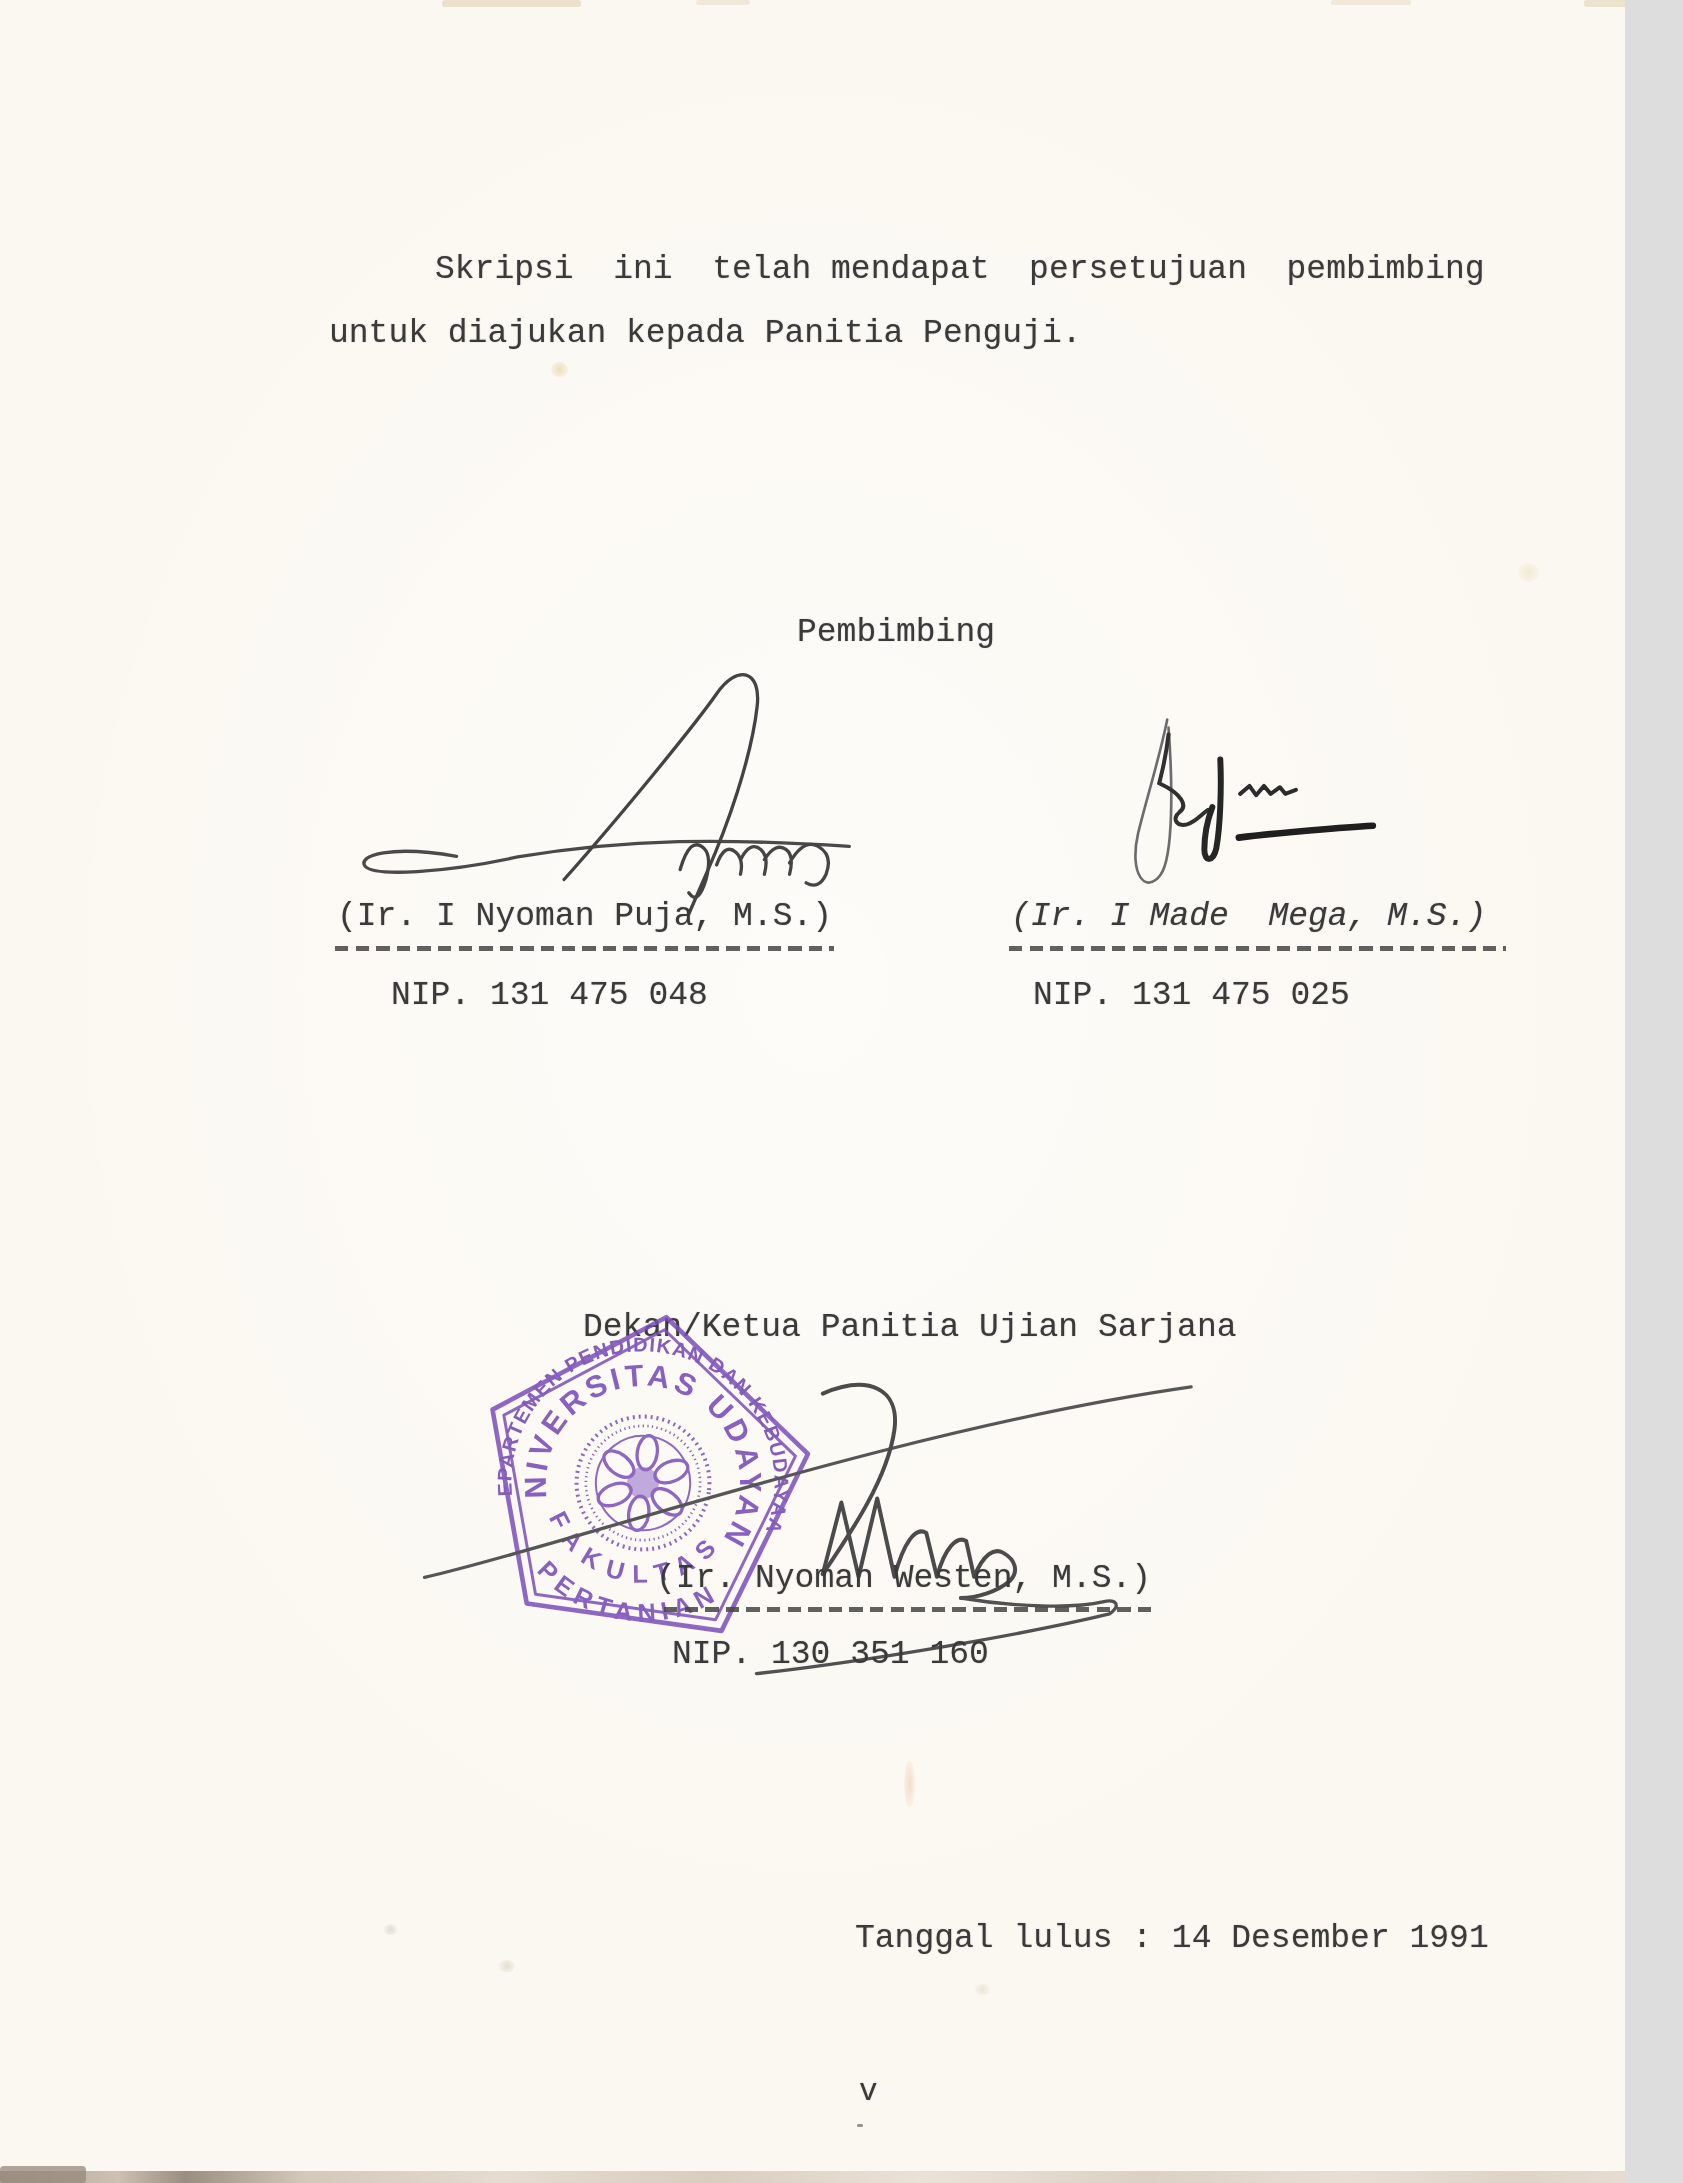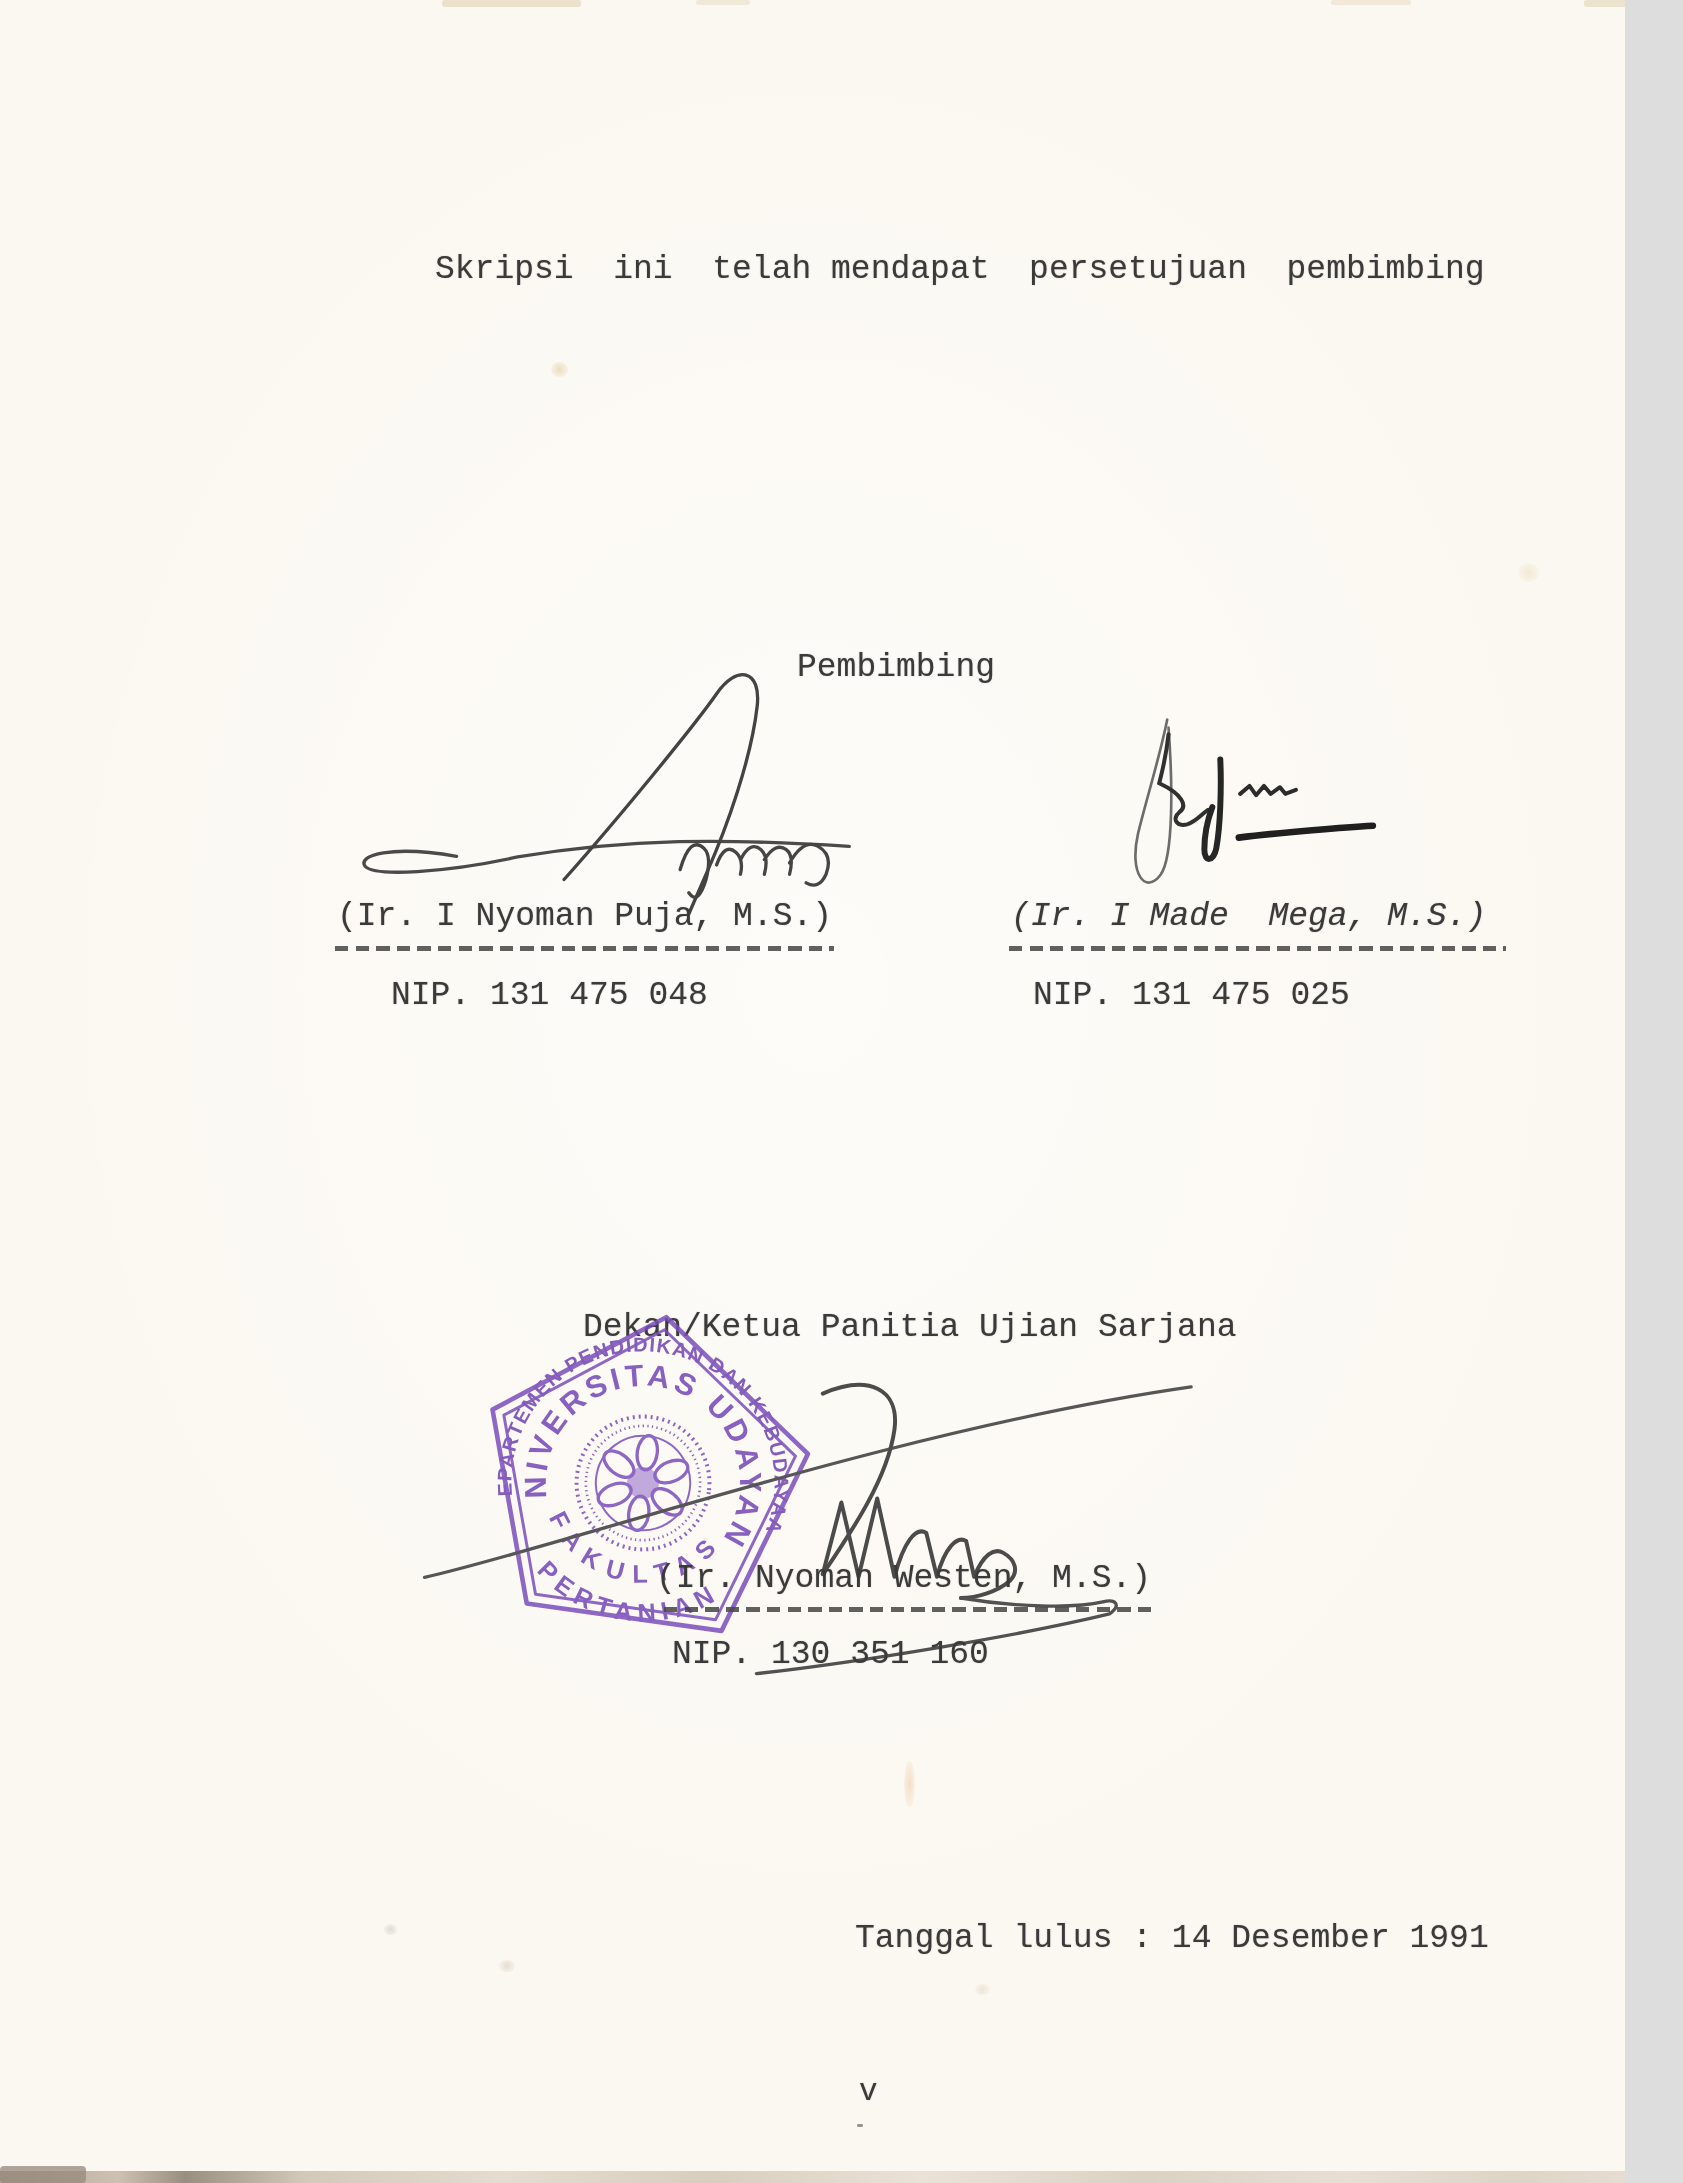--- a/index.html
+++ b/index.html
@@ -33,22 +33,23 @@
     background:linear-gradient(90deg,#a89a8b 0%,#c9baac 7%,#8f8275 11%,#cfc2b4 18%,#e3d8cc 30%,#d5c8ba 42%,#e9dfd4 55%,#d8ccbf 68%,#e6dbd0 80%,#dbcfc2 90%,#e8ded3 100%);
     opacity:.9;
   }
 </style>
 </head>
 <body>
 
 <div id="page">
 
   <div class="type" style="left:435px;top:251px;">Skripsi  ini  telah mendapat  persetujuan  pembimbing</div>
+  <div class="type" style="left:329px;top:315px;">untuk diajukan kepada Panitia Penguji.</div>
 
-  <div class="type" style="left:797px;top:614px;margin-top:35px;">Pembimbing</div>
+  <div class="type" style="left:797px;top:614px;">Pembimbing</div>
 
   <div class="svgwrap" style="left:345px;top:654px;width:531px;height:262px;">
     <svg width="531" height="262" viewBox="0 0 800 395" fill="none">
       <path d="M168,305 C70,288 18,303 30,320 C44,336 150,330 260,306 C430,278 570,278 760,290" stroke="#4a4a4a" stroke-width="5" stroke-linecap="round"></path>
       <path d="M330,340 C410,250 525,110 560,60 C590,16 628,22 621,80 C612,158 576,260 545,330 L518,392" stroke="#434343" stroke-width="5" stroke-linecap="round"></path>
       <path d="M505,325 Q520,273 541,293 Q553,305 544,340 Q532,380 518,360" stroke="#434343" stroke-width="5" stroke-linecap="round"></path>
       <path d="M560,318 Q572,284 589,299 Q601,310 596,332 M596,310 Q611,281 627,295 Q639,306 632,332 M632,310 Q649,283 665,295 Q677,304 670,332 M670,315 Q691,278 713,290 Q736,303 725,332 Q714,356 695,345" stroke="#454545" stroke-width="5" stroke-linecap="round"></path>
     </svg>
   </div>
 

